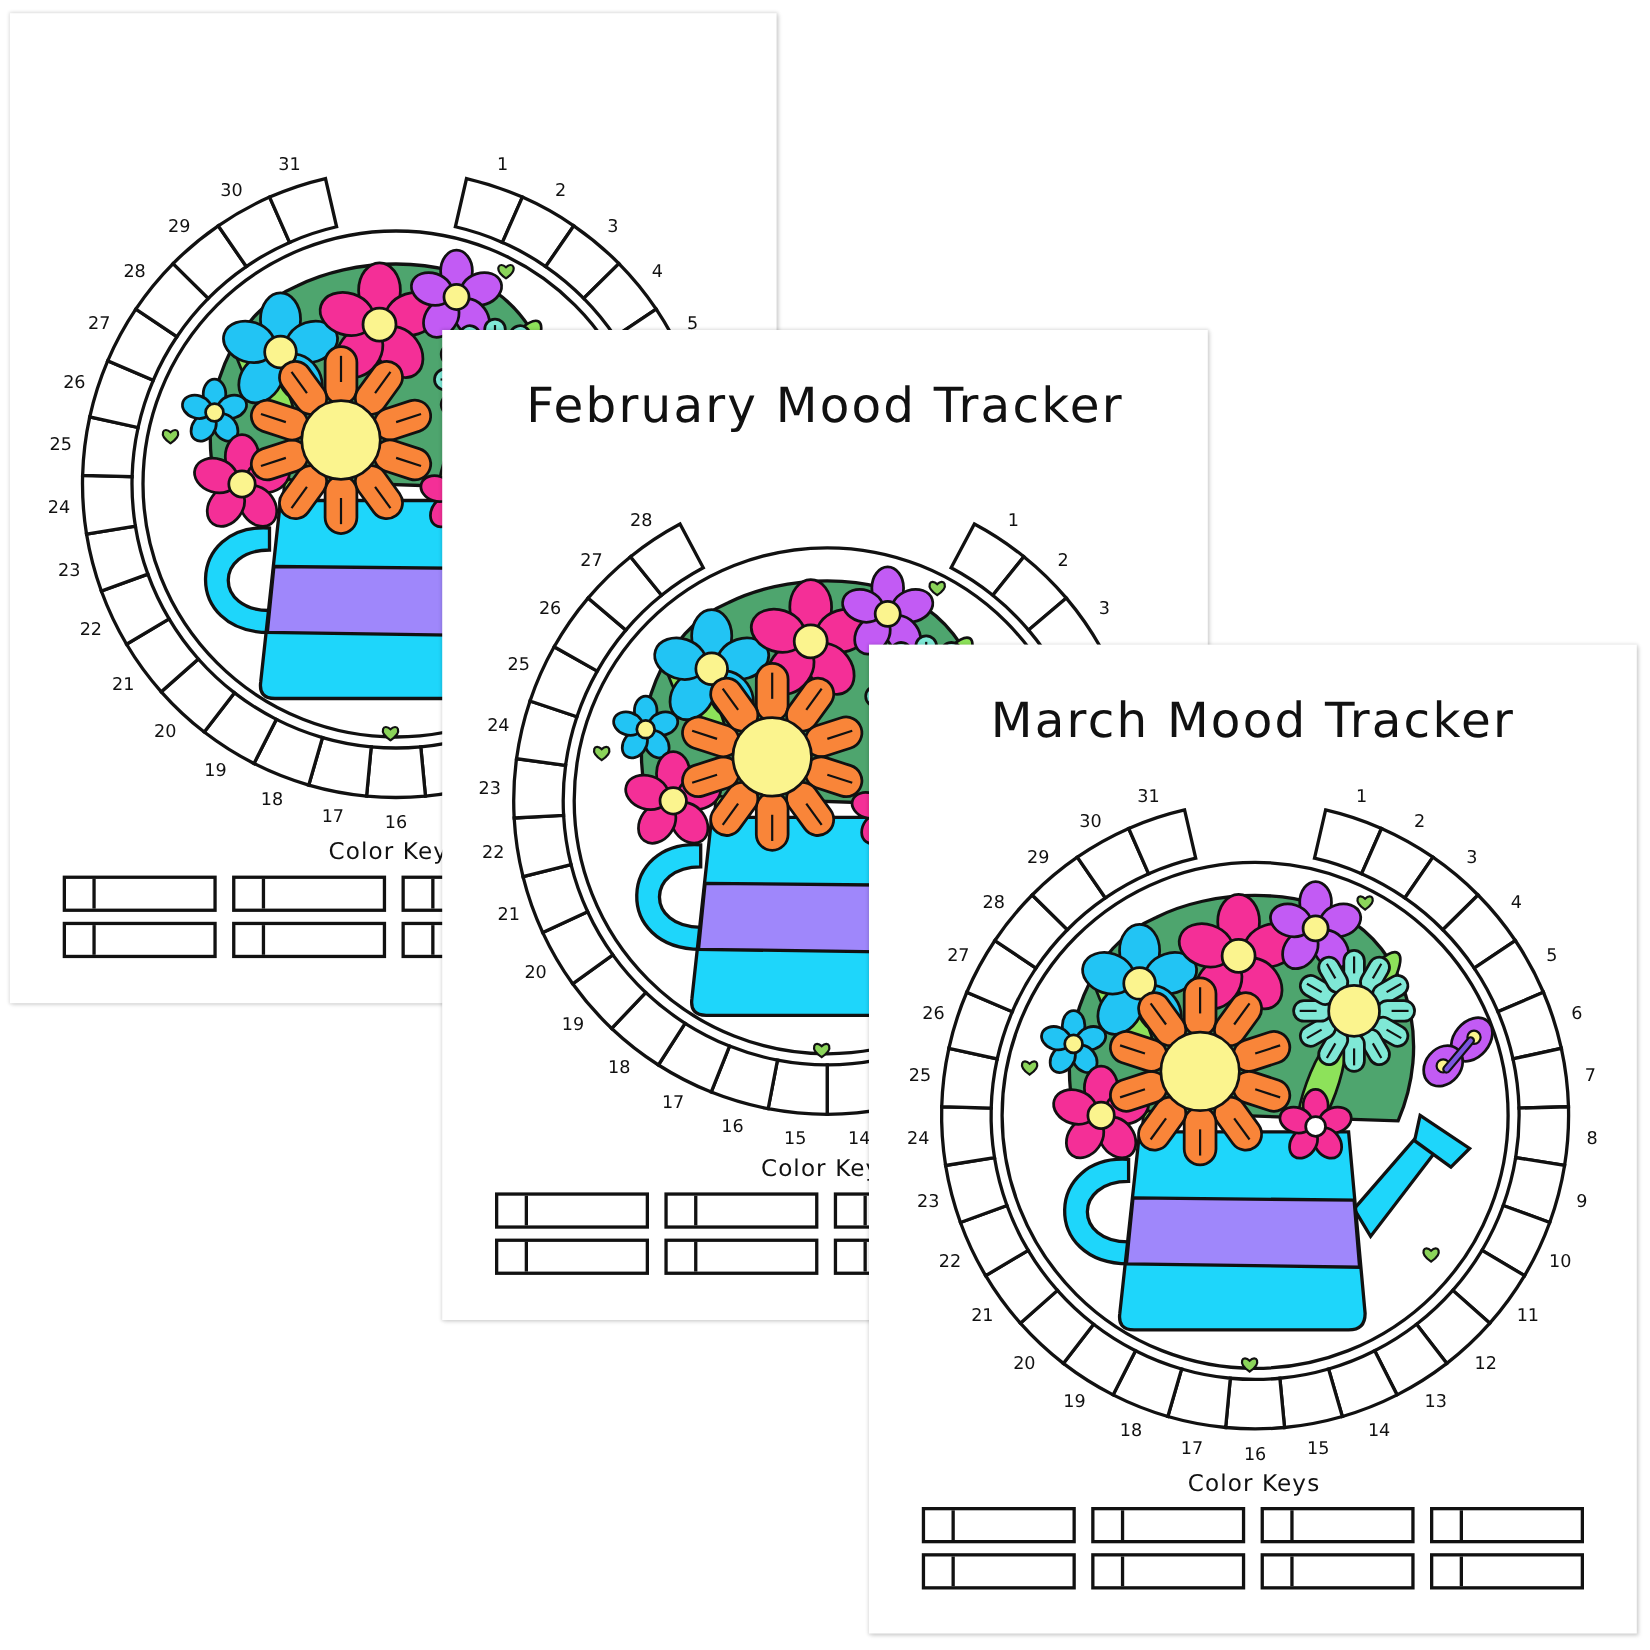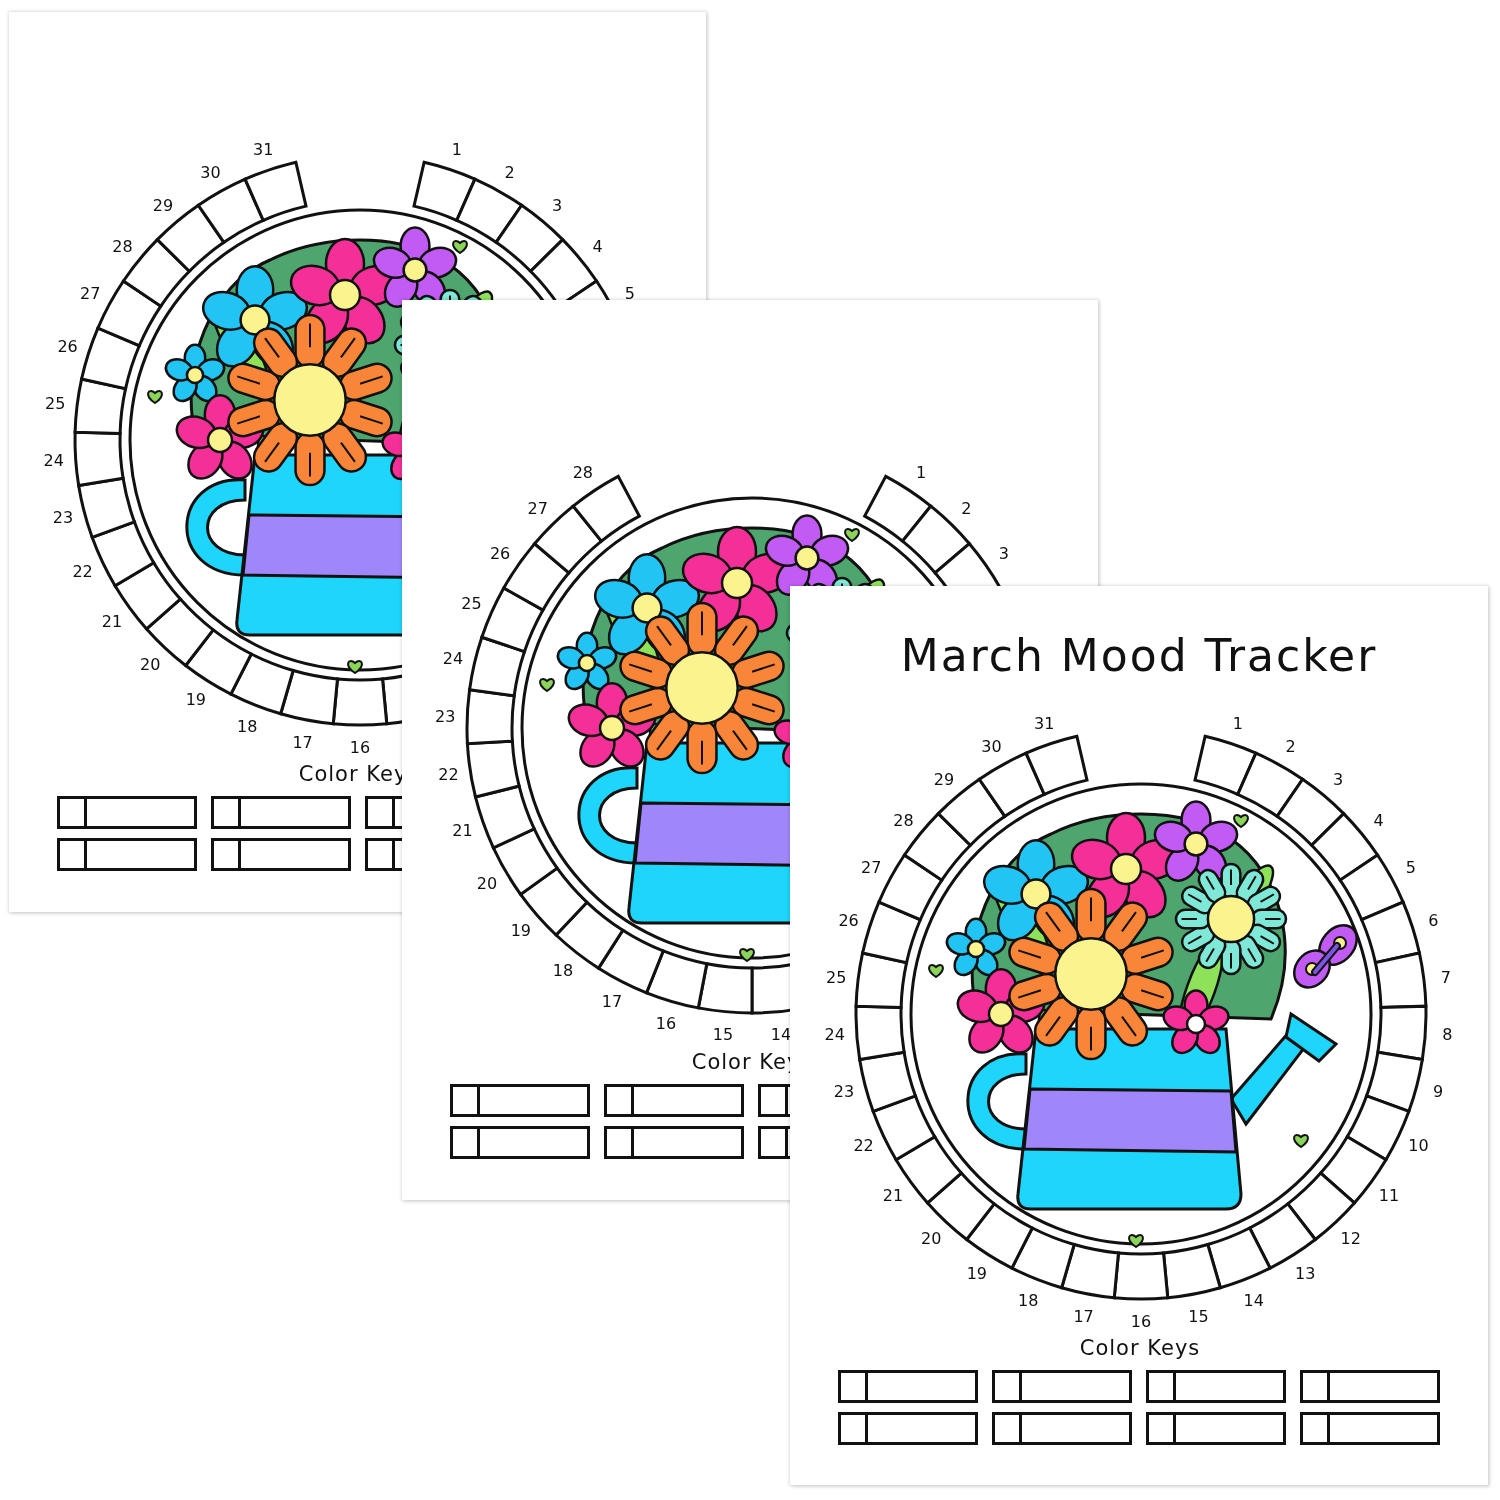--- a/index.html
+++ b/index.html
@@ -239,20 +239,21 @@
         <div class="label"></div>
       </div>
       <div class="key">
         <div class="swatch"></div>
         <div class="label"></div>
       </div>
     </div>
 </div>
 
 <div class="page" id="page-february" style="left:402px;top:300px;width:696px;height:900px;">
+  <div class="title" style="top:44px;">February Mood Tracker</div>
   <svg class="art" width="696" height="900">
       <g>
         <path d="M483.7993953939789,176.35993603520583 A285,285 0 0 1 528.8035158922573,206.0668958794852 L500.57138180400625,241.10896495114542 A240,240 0 0 0 462.6731750686138,216.09257771385754 Z" fill="#fff" stroke="#111" stroke-width="3"></path>
         <text x="519.1253733057955" y="177.7860111075601" text-anchor="middle" font-size="16" font-family="DejaVu Sans, sans-serif" fill="#111">1</text>
         <path d="M528.8035158922573,206.0668958794852 A285,285 0 0 1 567.406427980746,243.71911365349715 L533.079097246944,272.8160957082081 A240,240 0 0 0 500.57138180400625,241.10896495114542 Z" fill="#fff" stroke="#111" stroke-width="3"></path>
         <text x="564.3587031524244" y="214.22887727726646" text-anchor="middle" font-size="16" font-family="DejaVu Sans, sans-serif" fill="#111">2</text>
         <path d="M567.406427980746,243.71911365349712 A285,285 0 0 1 598.2261382222904,287.96863100273424 L559.0325374503498,310.07884716019726 A240,240 0 0 0 533.079097246944,272.8160957082081 Z" fill="#fff" stroke="#111" stroke-width="3"></path>
         <text x="601.9179404260763" y="258.5396019282872" text-anchor="middle" font-size="16" font-family="DejaVu Sans, sans-serif" fill="#111">3</text>
         <path d="M598.2261382222904,287.96863100273424 A285,285 0 0 1 620.1592936576326,337.2313046782699 L577.5025630801116,351.5632039395957 A240,240 0 0 0 559.0325374503498,310.07884716019726 Z" fill="#fff" stroke="#111" stroke-width="3"></path>
         <text x="630.4584554962785" y="309.13185057572935" text-anchor="middle" font-size="16" font-family="DejaVu Sans, sans-serif" fill="#111">4</text>

